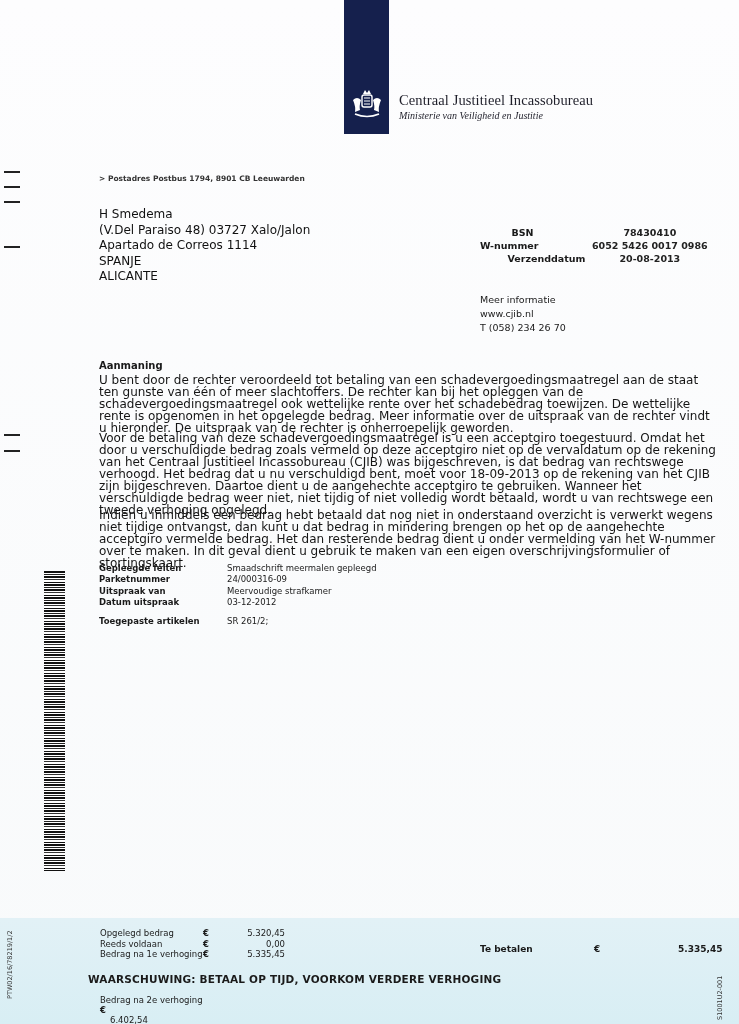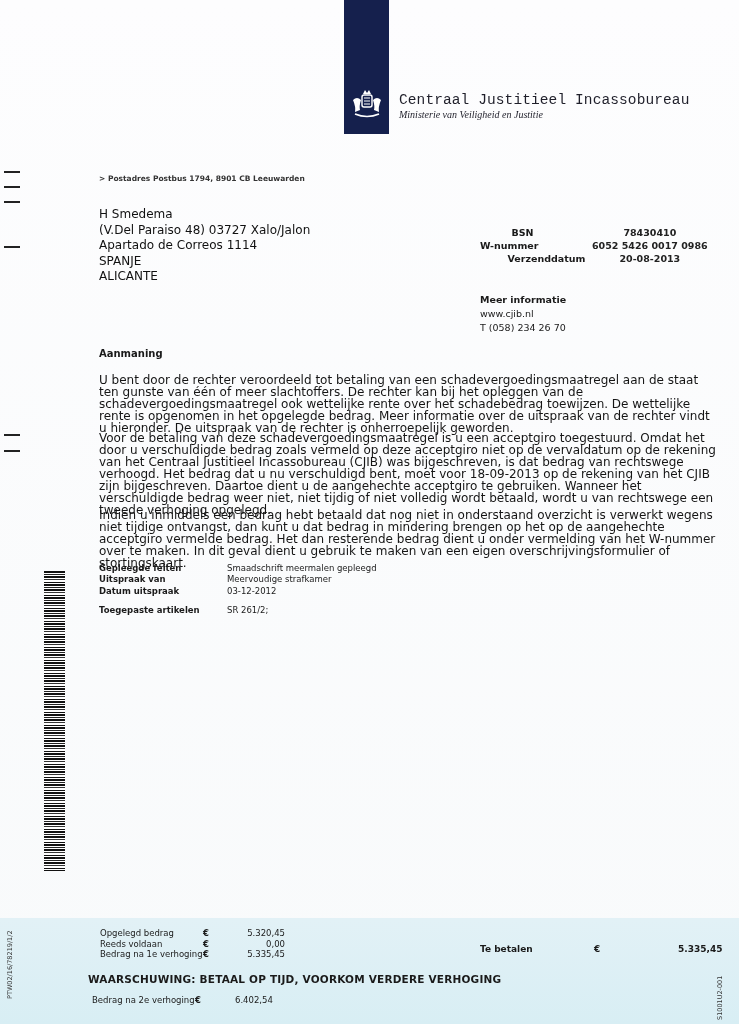--- a/index.html
+++ b/index.html
@@ -12,38 +12,38 @@
     }
     .page { position: absolute; inset: 0; background: linear-gradient(180deg, #fdfdfe 0%, #f8fafb 100%); }
 
     
     .blue-band {
       position: absolute; left: 344px; top: 0; width: 45px; height: 134px;
       background: #15204d;
     }
     .seal { position: absolute; left: 5px; top: 86px; width: 36px; height: 36px; }
     .org { position: absolute; left: 399px; top: 92px; }
-    .org-name { font-family: Liberation Mono, monospace; font-size: 14.5px; color: #1f1f2a; letter-spacing: 0.1px; }
+    .org-name { font-family: Liberation Serif, serif; font-size: 14.5px; color: #1f1f2a; letter-spacing: 0.1px; }
     .org-ministry { font-family: "Liberation Serif", serif; font-style: italic; font-size: 10px; color: #1f1f2a; margin-top: 1px; }
 
     
     .fold { position: absolute; left: 4px; width: 16px; height: 2px; background: #222; }
 
     .return-addr { position: absolute; left: 99px; top: 174px; font-size: 7.5px; font-weight: bold; color: #333; }
 
     .recipient { position: absolute; left: 99px; top: 207px; font-size: 12px; line-height: 15.5px; color: #111; }
 
     .meta { position: absolute; left: 480px; top: 226px; font-size: 9.5px; line-height: 13px; }
     .meta-row { display: flex; justify-content: center; }
     .meta-label { width: 112px; font-weight: bold; }
     .meta-value { font-weight: bold; color: #222; }
     .more-info { position: absolute; left: 480px; top: 293px; font-size: 9.5px; line-height: 14px; }
-    .more-info .title { font-weight: bold; }
-
-    .heading { position: absolute; left: 99px; top: 348px; font-size: 10px; font-weight: bold; }
+    .more-info .title { font-weight: normal; }
+
+    .heading { position: absolute; left: 99px; top: 360px; font-size: 10px; font-weight: bold; }
     .para { position: absolute; left: 99px; width: 620px; font-size: 12px; line-height: 12px; color: #151515; }
     .p1 { top: 374px; }
     .p2 { top: 432px; }
     .p3 { top: 509px; }
 
     .facts { position: absolute; left: 99px; top: 563px; font-size: 8.5px; line-height: 11.3px; }
     .fact-row { display: flex; }
     .fact-label { width: 128px; font-weight: bold; }
     .fact-value { color: #1a1a1a; }
     .fact-row.gap { margin-top: 8px; }
@@ -66,21 +66,21 @@
     .slip-code-left { position: absolute; left: 6px; top: 935px; font-size: 6.5px; color: #333;
       transform-origin: left top; transform: rotate(-90deg) translate(-64px, 0); white-space: nowrap; }
     .slip-code-right { position: absolute; left: 716px; top: 1020px; font-size: 6.5px; color: #333;
       transform-origin: left top; transform: rotate(-90deg); white-space: nowrap; }
     .amounts { position: absolute; left: 100px; top: 928px; font-size: 8.5px; line-height: 10.5px; }
     .amt-row { display: flex; }
     .amt-label { width: 103px; }
     .amt-cur { width: 30px; font-weight: bold; }
     .amt-val { width: 52px; text-align: right; }
     .warning { position: absolute; left: 88px; top: 973px; font-size: 10.5px; font-weight: bold; letter-spacing: 0.2px; }
-    .second { position: absolute; left: 92px; top: 995px; font-size: 8.5px; display: flex; }
+    .second { position: absolute; left: 100px; top: 995px; font-size: 8.5px; display: flex; flex-direction: column; }
     .second .amt-val { text-align: left; padding-left: 10px; }
     .to-pay { position: absolute; left: 480px; top: 944px; font-size: 9px; font-weight: bold; display: flex; gap: 24px; }
     .to-pay .lbl { width: 90px; }
     .to-pay .cur { width: 60px; }
   </style>
 </head>
 <body>
 
 <div class="page">
 
@@ -141,20 +141,24 @@
   <p class="para p1">U bent door de rechter veroordeeld tot betaling van een schadevergoedingsmaatregel aan de staat ten gunste van één of meer slachtoffers. De rechter kan bij het opleggen van de schadevergoedingsmaatregel ook wettelijke rente over het schadebedrag toewijzen. De wettelijke rente is opgenomen in het opgelegde bedrag. Meer informatie over de uitspraak van de rechter vindt u hieronder. De uitspraak van de rechter is onherroepelijk geworden.</p>
   <p class="para p2">Voor de betaling van deze schadevergoedingsmaatregel is u een acceptgiro toegestuurd. Omdat het door u verschuldigde bedrag zoals vermeld op deze acceptgiro niet op de vervaldatum op de rekening van het Centraal Justitieel Incassobureau (CJIB) was bijgeschreven, is dat bedrag van rechtswege verhoogd. Het bedrag dat u nu verschuldigd bent, moet voor 18-09-2013 op de rekening van het CJIB zijn bijgeschreven. Daartoe dient u de aangehechte acceptgiro te gebruiken. Wanneer het verschuldigde bedrag weer niet, niet tijdig of niet volledig wordt betaald, wordt u van rechtswege een tweede verhoging opgelegd.</p>
   <p class="para p3">Indien u inmiddels een bedrag hebt betaald dat nog niet in onderstaand overzicht is verwerkt wegens niet tijdige ontvangst, dan kunt u dat bedrag in mindering brengen op het op de aangehechte acceptgiro vermelde bedrag. Het dan resterende bedrag dient u onder vermelding van het W-nummer over te maken. In dit geval dient u gebruik te maken van een eigen overschrijvingsformulier of stortingskaart.</p>
 
   <div class="facts">
     <div class="fact-row">
       <span class="fact-label">Gepleegde feiten</span>
       <span class="fact-value">Smaadschrift meermalen gepleegd</span>
     </div>
     <div class="fact-row">
+      <span class="fact-label">Parketnummer</span>
+      <span class="fact-value">24/000316-09</span>
+    </div>
+    <div class="fact-row">
       <span class="fact-label">Uitspraak van</span>
       <span class="fact-value">Meervoudige strafkamer</span>
     </div>
     <div class="fact-row">
       <span class="fact-label">Datum uitspraak</span>
       <span class="fact-value">03-12-2012</span>
     </div>
     <div class="fact-row gap">
       <span class="fact-label">Toegepaste artikelen</span>
       <span class="fact-value">SR 261/2;</span>

